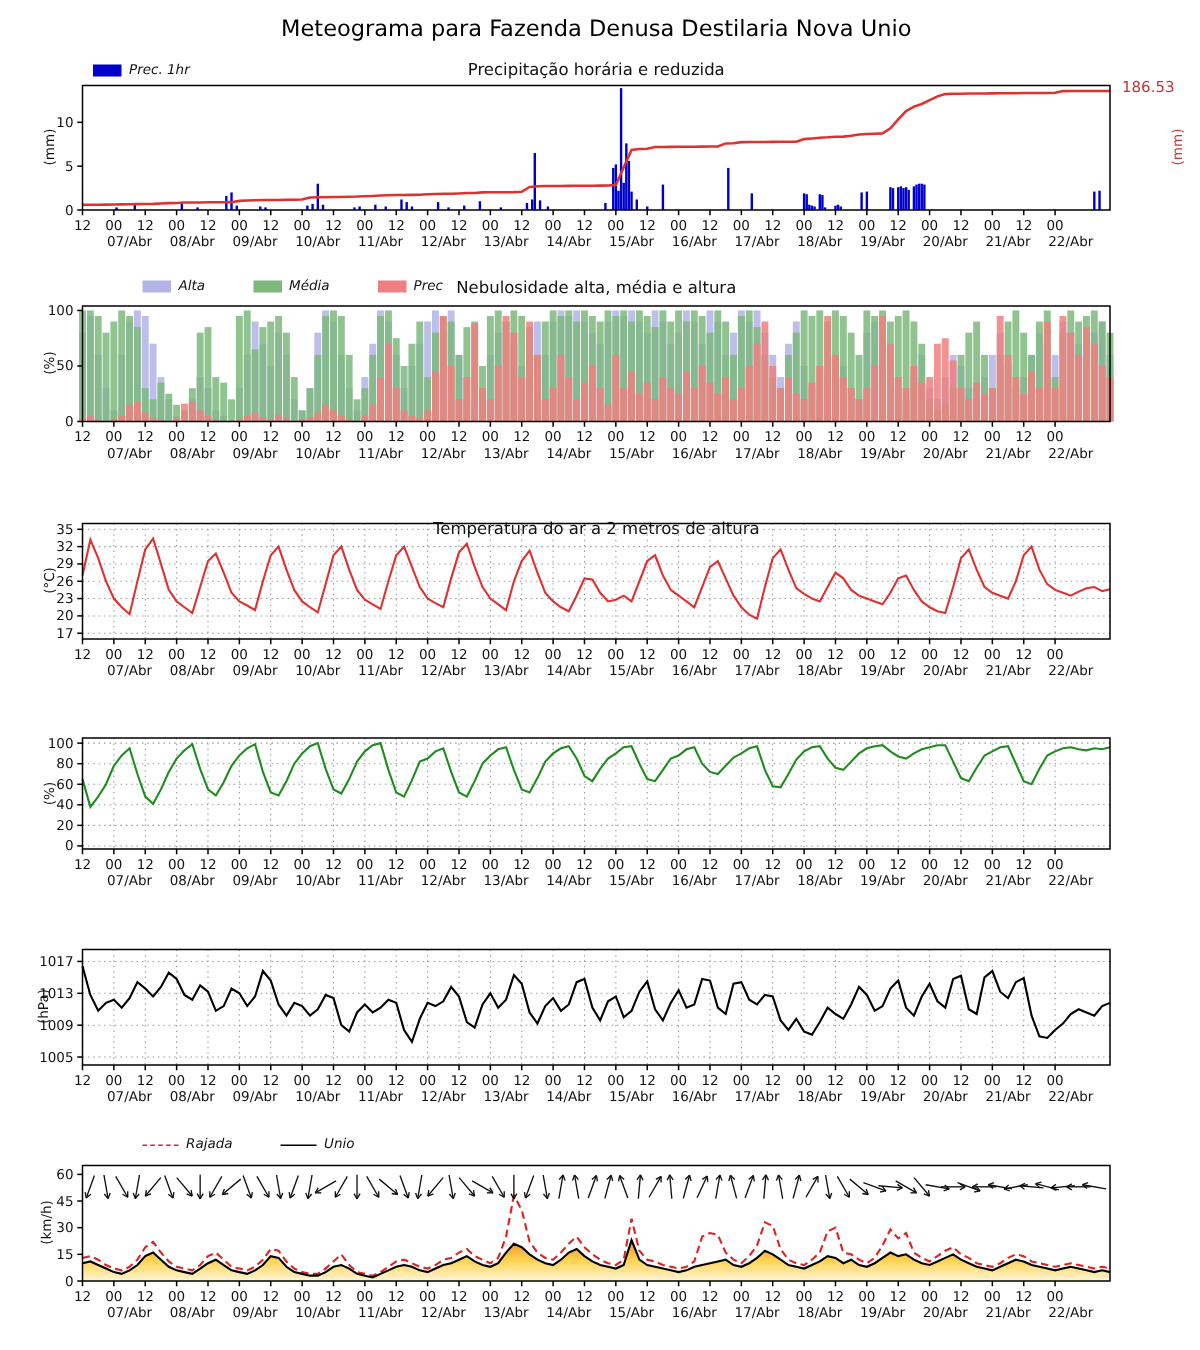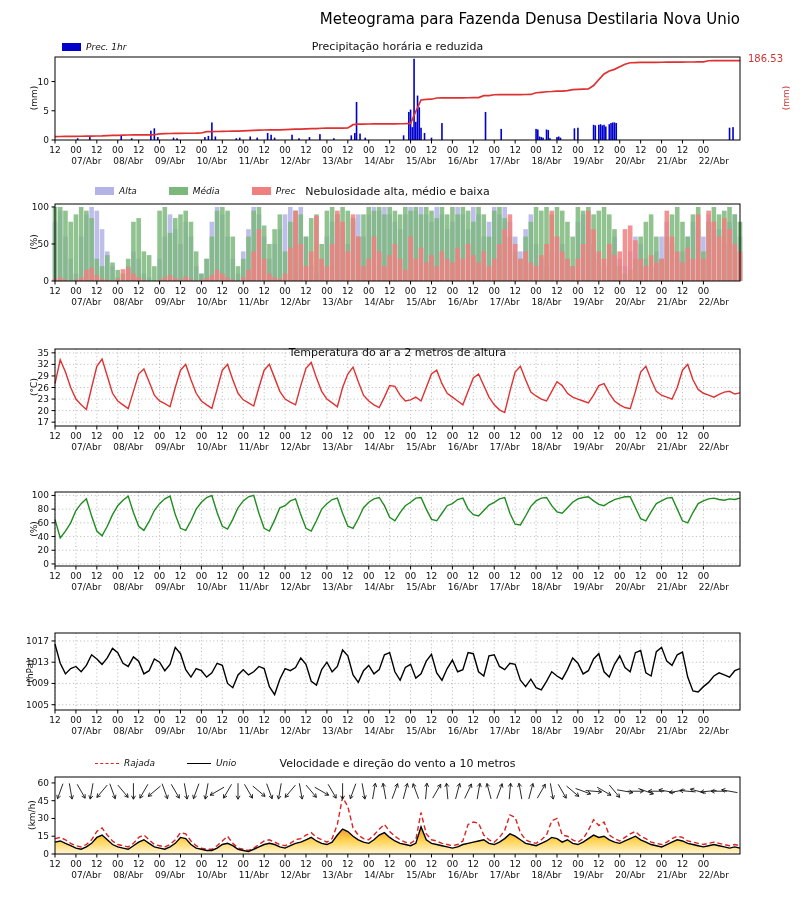--- a/index.html
+++ b/index.html
@@ -1,19 +1,19 @@
 <!DOCTYPE html>
 <html><head>
 <meta charset="utf-8">
 <style>
   html,body{margin:0;padding:0;background:#fff;}
   #fig{position:relative;width:800px;height:900px;background:#fff;
        font-family:"DejaVu Sans","Liberation Sans",sans-serif;color:#111;overflow:hidden;}
   #plots{position:absolute;left:0;top:0;}
-  .main-title{position:absolute;left:55px;top:10px;width:685px;text-align:right;
+  .main-title{position:absolute;left:55px;top:10px;width:685px;text-align:center;
               font-size:15px;color:#000;}
   .sub-title{position:absolute;left:55px;width:685px;text-align:center;font-size:11px;color:#111;}
   .ylab{position:absolute;font-size:9px;color:#111;white-space:nowrap;
         transform:translate(-50%,-50%) rotate(-90deg);}
   .ylab.red{color:#cc3333;}
   .legend{position:absolute;display:flex;align-items:center;gap:6px;font-size:9px;color:#111;font-style:italic;}
   .legend .item{display:flex;align-items:center;gap:5px;margin-right:26px;}
   .swatch{display:inline-block;width:19px;height:8px;}
   .lineswatch{display:inline-block;width:24px;height:0;border-top:1.6px solid #000;}
   .lineswatch.dashed{border-top-style:dashed;}
@@ -24,23 +24,22 @@
   .arrow{stroke:#111;stroke-width:0.9;fill:none;}
 </style>
 </head>
 <body>
 
 <div id="fig">
 
   <div class="main-title">Meteograma para Fazenda Denusa Destilaria Nova Unio</div>
 
   <div class="sub-title" style="top:40px">Precipitação horária e reduzida</div>
-  <div class="sub-title" style="top:185px">Nebulosidade alta, médio e baixa</div>
+  <div class="sub-title" style="top:185px">Nebulosidade alta, média e altura</div>
   <div class="sub-title" style="top:346px">Temperatura do ar a 2 metros de altura</div>
-  <div class="sub-title" style="top:757px">Velocidade e direção do vento a 10 metros</div>
 
   <div class="ylab" style="left:34px;top:98px">(mm)</div>
   <div class="ylab" style="left:34px;top:242px">(%)</div>
   <div class="ylab" style="left:34px;top:387px">(°C)</div>
   <div class="ylab" style="left:34px;top:529px">(%)</div>
   <div class="ylab" style="left:30px;top:671px">(hPa)</div>
   <div class="ylab" style="left:32px;top:815px">(km/h)</div>
 
   <div class="annot" style="left:748px;top:53px">186.53</div>
   <div class="ylab red" style="left:786px;top:98px">(mm)</div>

